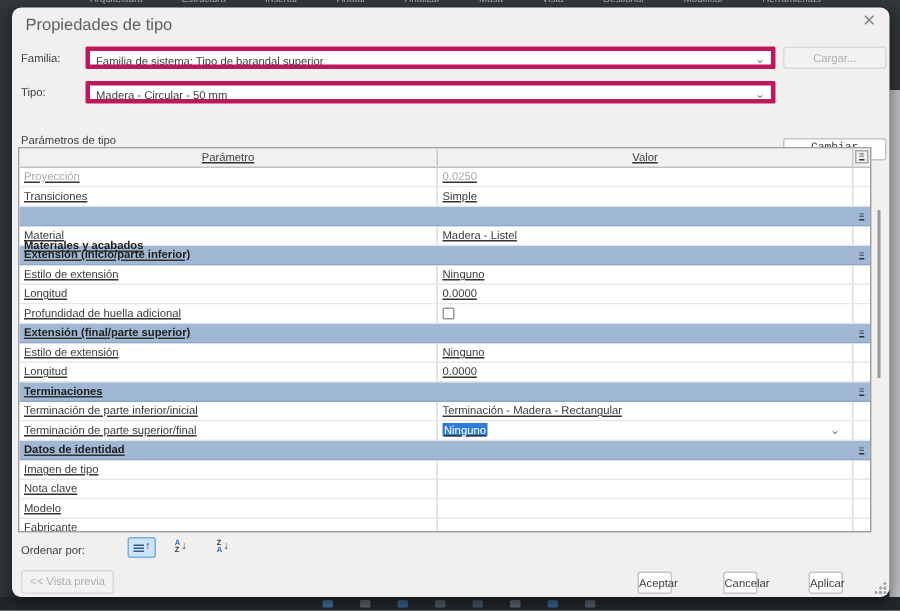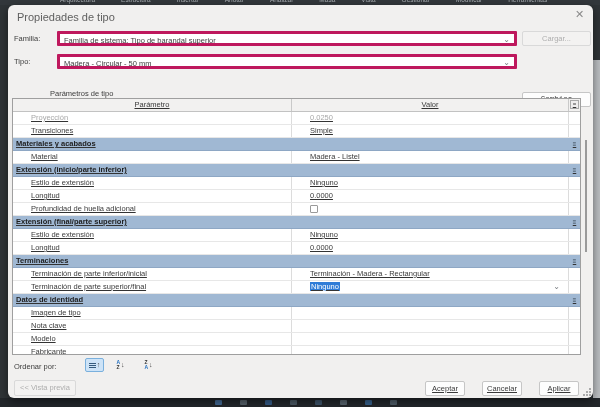--- a/index.html
+++ b/index.html
@@ -25,34 +25,34 @@
   .form-label { position:absolute; left:6px; font-size:7.5px; color:#3c3c3c; }
   .combo { position:absolute; left:49px; width:460px; height:15px; background:#fff;
            border:3px solid #be185d; border-radius:1px; line-height:13px; padding:0 4px; color:#3c3c3c; }
   .combo .chevron { position:absolute; right:4px; top:0px; color:#7b7f83; font-size:8px; line-height:12px; }
 
   .btn { position:absolute; background:#fdfdfd; border:1px solid #c6c6c6; border-radius:2px;
          font-size:7.5px; color:#3a3a3a; text-align:center; line-height:13px; }
   .btn.right { left:514px; width:69px; height:15px; }
   .btn.disabled { background:#f3f2f1; border-color:#d9d9d9; color:#aeaeae; }
 
-  .params-label { position:absolute; left:6px; top:84px; font-size:7.5px; color:#3c3c3c;margin-left:36px; }
+  .params-label { position:absolute; left:6px; top:84px; font-size:7.5px; color:#3c3c3c; }
 
   
   .table { position:absolute; left:4px; top:93px; width:569px; height:257px; background:#fff;
            border:1px solid #9f9f9f; overflow:hidden;text-decoration:underline; }
   .thead { display:grid; grid-template-columns:279px 277px 11px; height:13px; background:#f2f1f0;
            border-bottom:1px solid #c2c2c2; }
   .thead .th { text-align:center; line-height:12px; font-size:7.5px; color:#3a3a3a; border-right:1px solid #c9c9c9; }
   .thead .th:last-child { border-right:none; }
   .eq-box { width:9px; height:9px; margin:1px auto; border:1px solid #a9a9a9; background:#efeeee;
             font-size:6px; line-height:7px; text-align:center; color:#444; }
 
   .trow { display:grid; grid-template-columns:279px 277px 11px; height:13px; border-bottom:1px solid #e7e7e7; background:#fff; }
-  .trow .td { line-height:12px; padding:0 18px; white-space:nowrap; overflow:hidden; border-right:1px solid #dcdcdc; position:relative; }
+  .trow .td { line-height:12px; padding:0 3px; white-space:nowrap; overflow:hidden; border-right:1px solid #dcdcdc; position:relative; }
   .trow .td.icol, .trow .icol { border-right:none; padding:0; }
   .trow.param .pname { color:#3a3a3a; }
   .trow.param .pval { color:#3a3a3a; }
   .trow.disabled .pname, .trow.disabled .pval span { color:#a8a8a8; }
   .trow.section { background:#a0b8d3; border-bottom:1px solid #8ea7c4; }
   .trow.section .sec-name { font-weight:bold; color:#1d1d1d; padding:0 3px; line-height:12px; }
   .trow.section .icol { text-align:center; }
   .sec-ico { font-size:6px; color:#33424f; line-height:12px; }
   .cb { display:inline-block; width:8px; height:8px; margin-top:2px; background:#fff; border:1px solid #9a9a9a; border-radius:1px; }
   .selval { background:#2f7cd7; color:#fff; padding:0 1px; }
@@ -65,21 +65,21 @@
               display:flex; align-items:center; justify-content:center; gap:1px; }
   .sort-btn.active { background:#cde3f7; border-color:#7ab0dd; }
   .s-lines { display:flex; flex-direction:column; gap:1px; }
   .s-lines i { display:block; width:7px; height:1px; background:#355a7d; }
   .s-letters { display:flex; flex-direction:column; font-size:5px; line-height:5px; font-weight:bold; }
   .s-arrow { font-size:7px; color:#444; line-height:10px; }
   .blue { color:#1f6dbf; } .dark { color:#333; }
 
   
   .preview-btn { left:6px; top:375px; width:62px; height:16px; line-height:14px; }
-  .foot-btn { top:376px; width:40px; height:15px;text-decoration:underline; }
+  .foot-btn { top:376px; width:23px; height:15px; }
   .grip { position:absolute; right:2px; bottom:2px; width:8px; height:8px;
           background:
             radial-gradient(circle at 7px 1px, #a9a9a9 1px, transparent 1.2px),
             radial-gradient(circle at 7px 4px, #a9a9a9 1px, transparent 1.2px),
             radial-gradient(circle at 4px 4px, #a9a9a9 1px, transparent 1.2px),
             radial-gradient(circle at 7px 7px, #a9a9a9 1px, transparent 1.2px),
             radial-gradient(circle at 4px 7px, #a9a9a9 1px, transparent 1.2px),
             radial-gradient(circle at 1px 7px, #a9a9a9 1px, transparent 1.2px); }
 </style>
 </head>
@@ -147,21 +147,21 @@
             <div class="td pname">Proyección</div>
             <div class="td pval"><span>0.0250</span></div>
             <div class="td icol"></div>
           </div>
           <div class="trow param normal">
             <div class="td pname">Transiciones</div>
             <div class="td pval"><span>Simple</span></div>
             <div class="td icol"></div>
           </div>
           <div class="trow section">
-            <div class="sec-name" style="grid-column:1 / span 2;">Materiales y acabados</div>
+            <div class="sec-name" style="grid-column:1 / span 2;margin-top:20px;">Materiales y acabados</div>
             <div class="icol"><span class="sec-ico">≡</span></div>
           </div>
           <div class="trow param normal">
             <div class="td pname">Material</div>
             <div class="td pval"><span>Madera - Listel</span></div>
             <div class="td icol"></div>
           </div>
           <div class="trow section">
             <div class="sec-name" style="grid-column:1 / span 2;">Extensión (inicio/parte inferior)</div>
             <div class="icol"><span class="sec-ico">≡</span></div>

